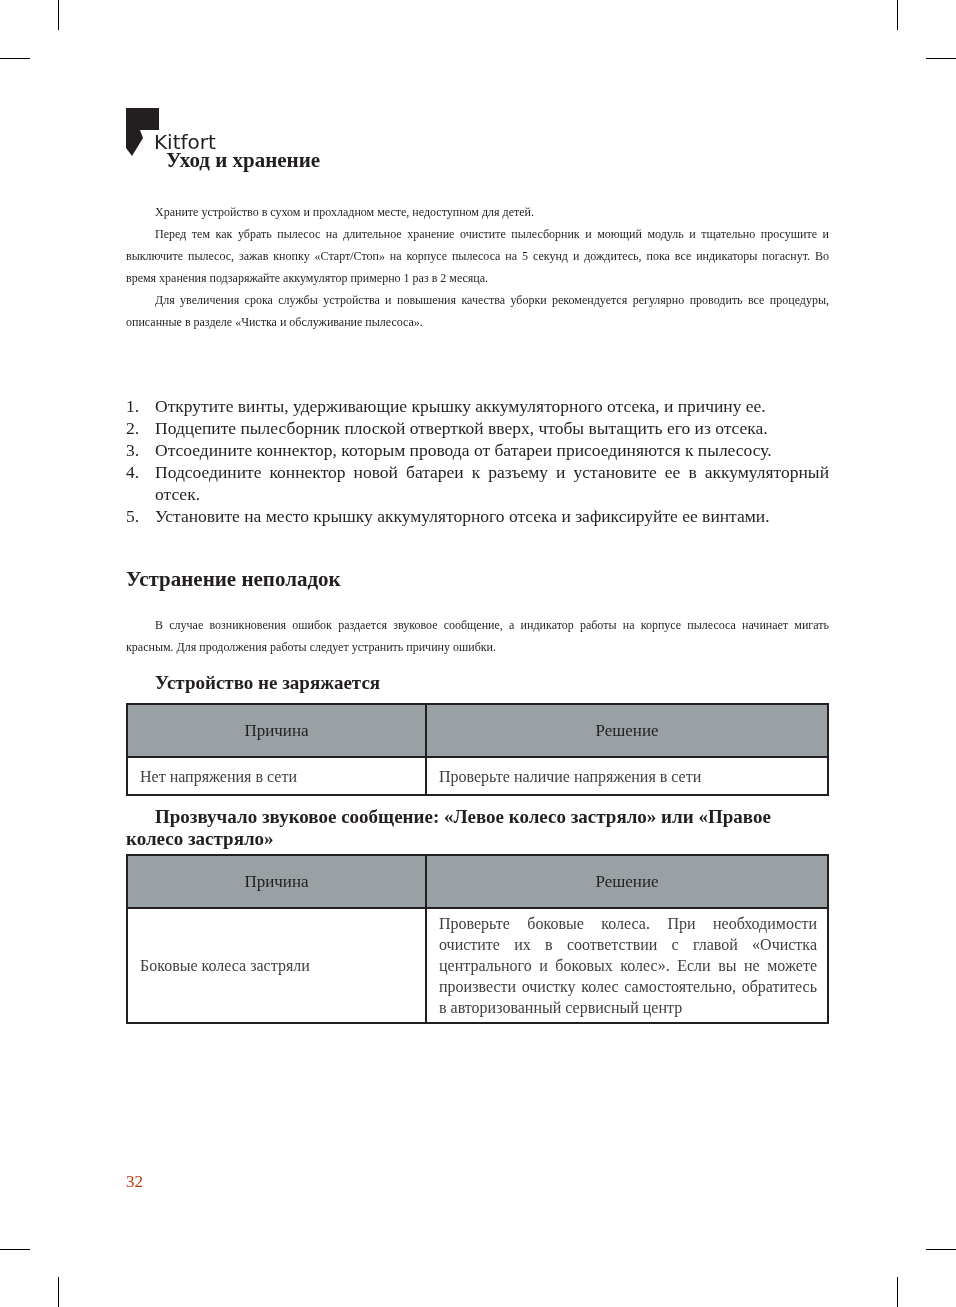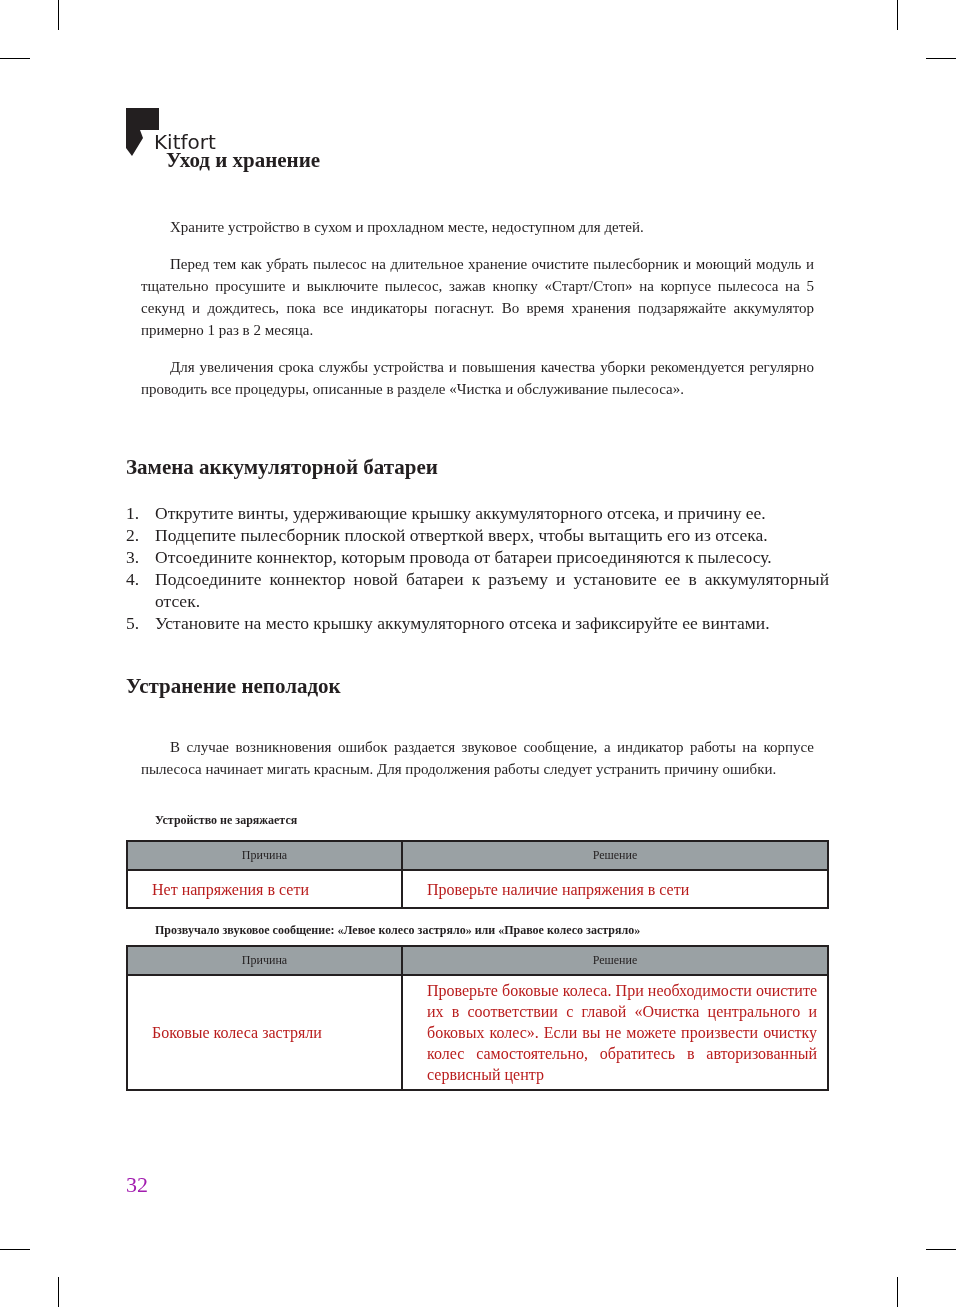--- a/index.html
+++ b/index.html
@@ -51,22 +51,22 @@
     h2 {
       font-family: "Liberation Serif", serif;
       font-weight: bold;
       font-size: 21px;
       text-align: left;
       margin: 0;
       color: #231f20;
     }
     .h-care { margin-left: 40px; }
     p.para {
-      margin: 15px;
-      font-size: 15px;
+      margin: 0;
+      font-size: 12px;
       line-height: 22px;
       text-align: justify;
       text-indent: 29px;
       color: #231f20;
     }
     ol.steps {
       margin: 0;
       padding: 0;
       list-style: none;
     }
@@ -77,56 +77,56 @@
       padding-left: 29px;
       text-align: justify;
     }
     ol.steps li .num {
       position: absolute;
       left: 0;
       top: 0;
     }
     .subhead {
       font-weight: bold;
-      font-size: 12px;
+      font-size: 19px;
       line-height: 22px;
       text-indent: 29px;
       margin: 0;
     }
     table.trouble {
       width: 703px;
       border-collapse: collapse;
       border: 2px solid #231f20;
     }
     table.trouble th {
       background: #9aa1a4;
       font-weight: normal;
-      font-size: 12px;
+      font-size: 17px;
       height: 27px;
-      padding: 0;
+      padding: 12px;
       border: 2px solid #231f20;
       text-align: center;
       color: #231f20;
     }
     table.trouble td {
       font-size: 16px;
       line-height: 21px;
-      padding: 4px 10px 4px 24px;
+      padding: 4px 10px 4px 12px;
       border: 2px solid #231f20;
       vertical-align: middle;
-      color: #b91c1c;
+      color: #404040;
     }
     table.trouble .col1 { width: 273px; }
     td.justify { text-align: justify; margin-left: 46px; }
     .page-num {
       position: absolute;
       left: 126px;
       top: 1172px;
-      font-size: 22px;
-      color: #a21caf;
+      font-size: 17px;
+      color: #c2410c;
     }
   </style>
 </head>
 <body>
 
 <div class="crop v" style="left:58px; top:0;"></div>
 <div class="crop h" style="left:0; top:58px;"></div>
 <div class="crop v" style="left:897px; top:0;"></div>
 <div class="crop h" style="left:926px; top:58px;"></div>
 <div class="crop h" style="left:0; top:1249px;"></div>
@@ -147,21 +147,20 @@
     <h2 class="h-care">Уход и хранение</h2>
     <div style="height:28px"></div>
     <p class="para">Храните устройство в сухом и прохладном месте, недоступном для детей.</p>
     <p class="para">Перед тем как убрать пылесос на длительное хранение очистите пылесборник и моющий модуль и тщательно просушите и выключите пылесос, зажав кнопку «Старт/Стоп» на корпусе пылесоса на 5 секунд и дождитесь, пока все индикаторы погаснут. Во время хранения подзаряжайте аккумулятор примерно 1 раз в 2 месяца.</p>
     <p class="para">Для увеличения срока службы устройства и повышения качества уборки рекомендуется регулярно проводить все процедуры, описанные в разделе «Чистка и обслуживание пылесоса».</p>
   </section>
 
   <div style="height:40px"></div>
 
   <section>
-    <h2>Замена аккумуляторной батареи</h2>
     <div style="height:22px"></div>
     <ol class="steps">
       <li><span class="num">1.</span><span>Открутите винты, удерживающие крышку аккумуляторного отсека, и причину ее.</span></li>
       <li><span class="num">2.</span><span>Подцепите пылесборник плоской отверткой вверх, чтобы вытащить его из отсека.</span></li>
       <li><span class="num">3.</span><span>Отсоедините коннектор, которым провода от батареи присоединяются к пылесосу.</span></li>
       <li><span class="num">4.</span><span>Подсоедините коннектор новой батареи к разъему и установите ее в аккумуляторный отсек.</span></li>
       <li><span class="num">5.</span><span>Установите на место крышку аккумуляторного отсека и зафиксируйте ее винтами.</span></li>
     </ol>
   </section>
 

